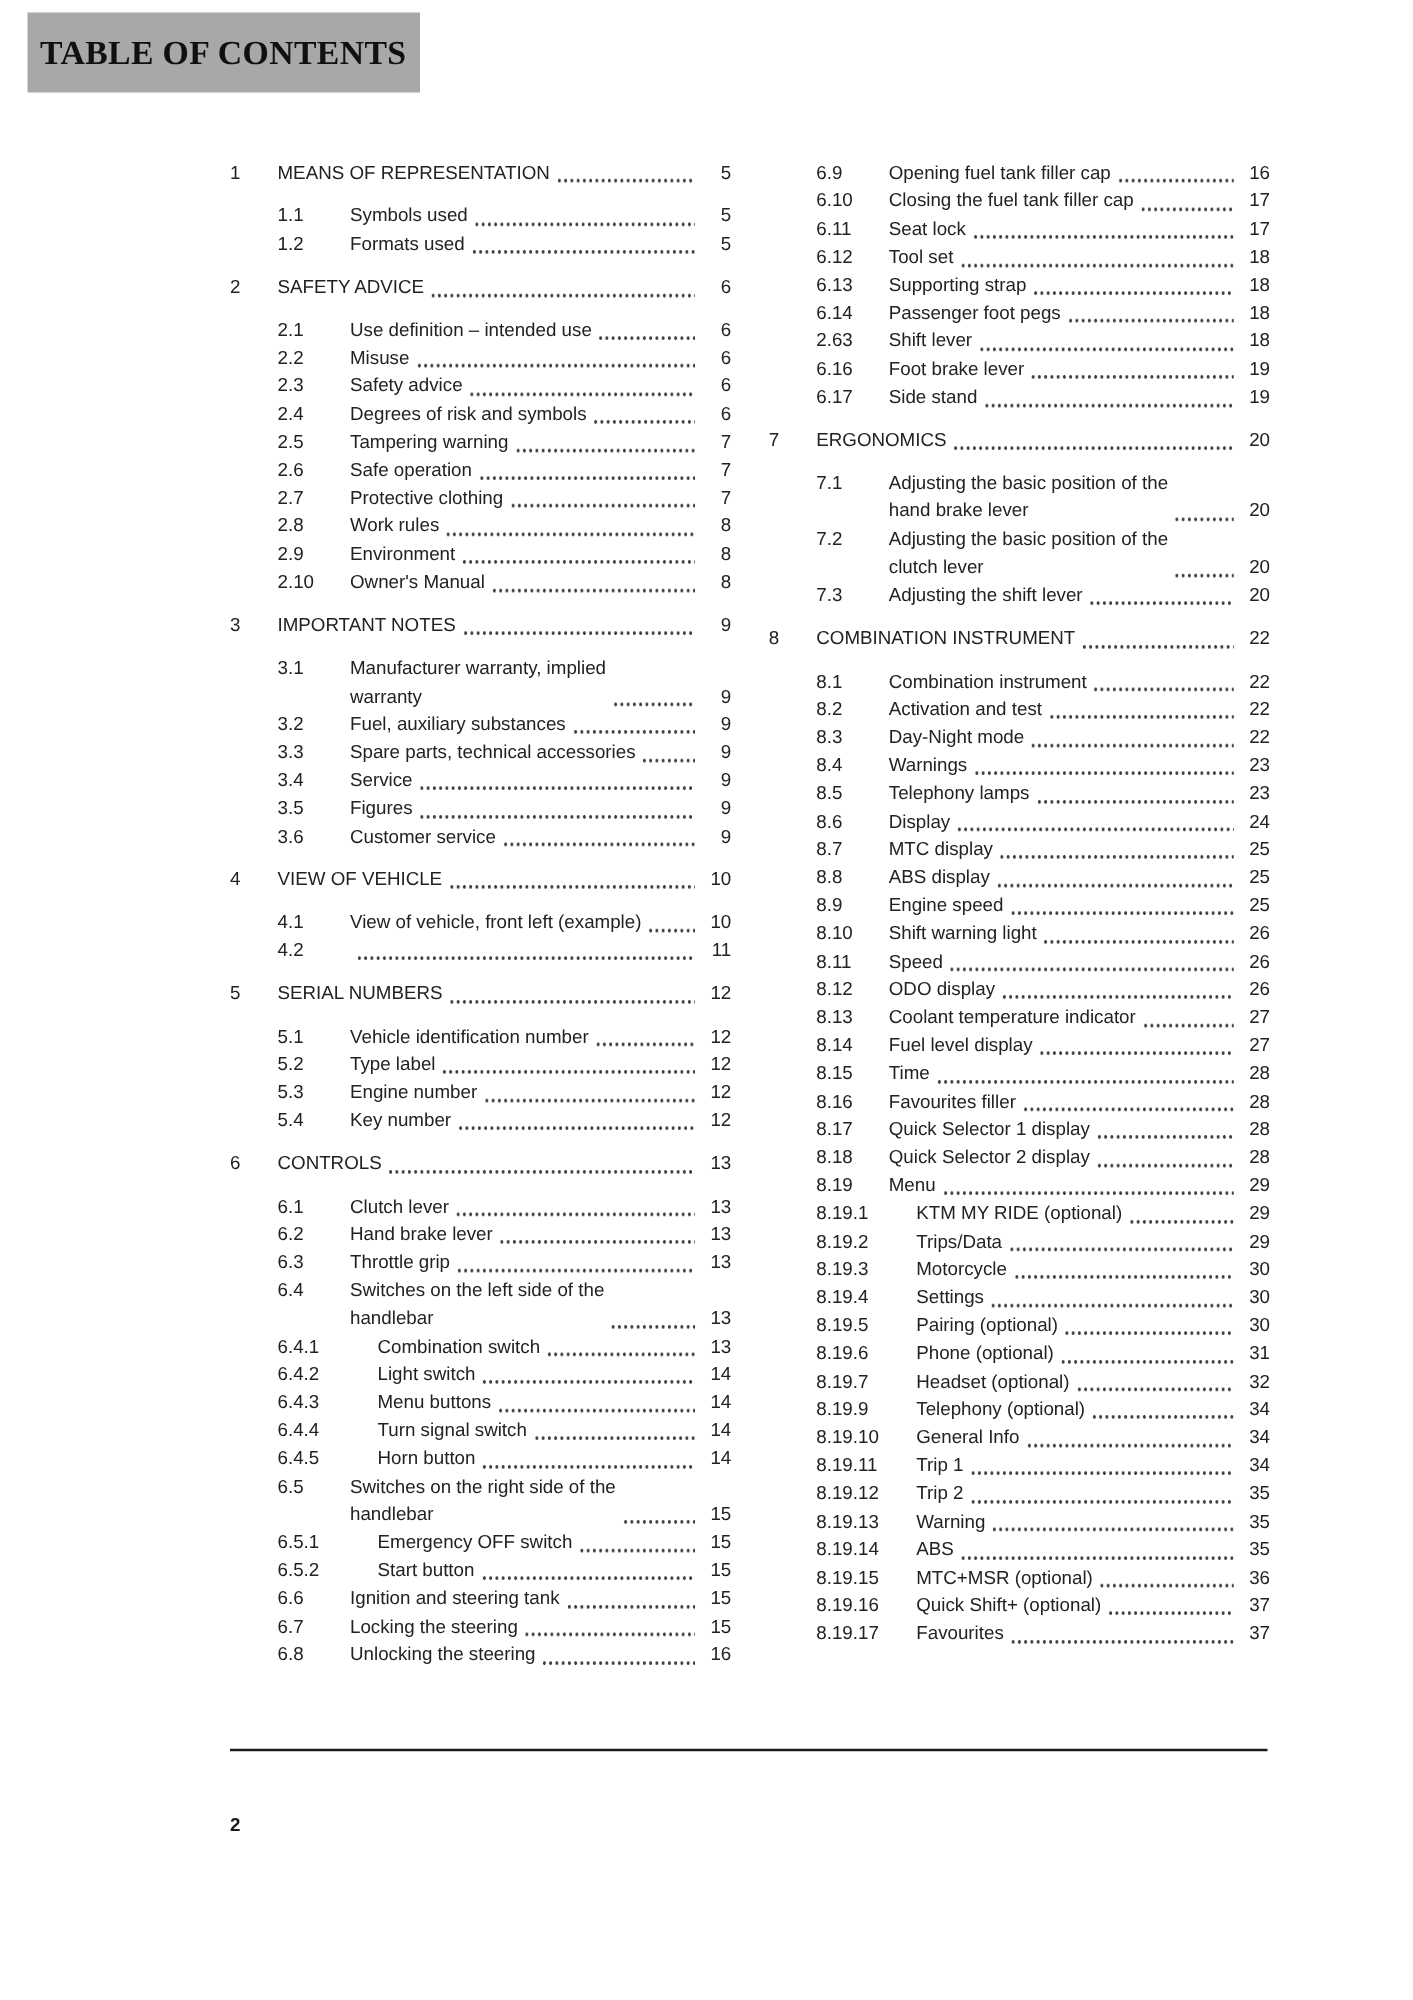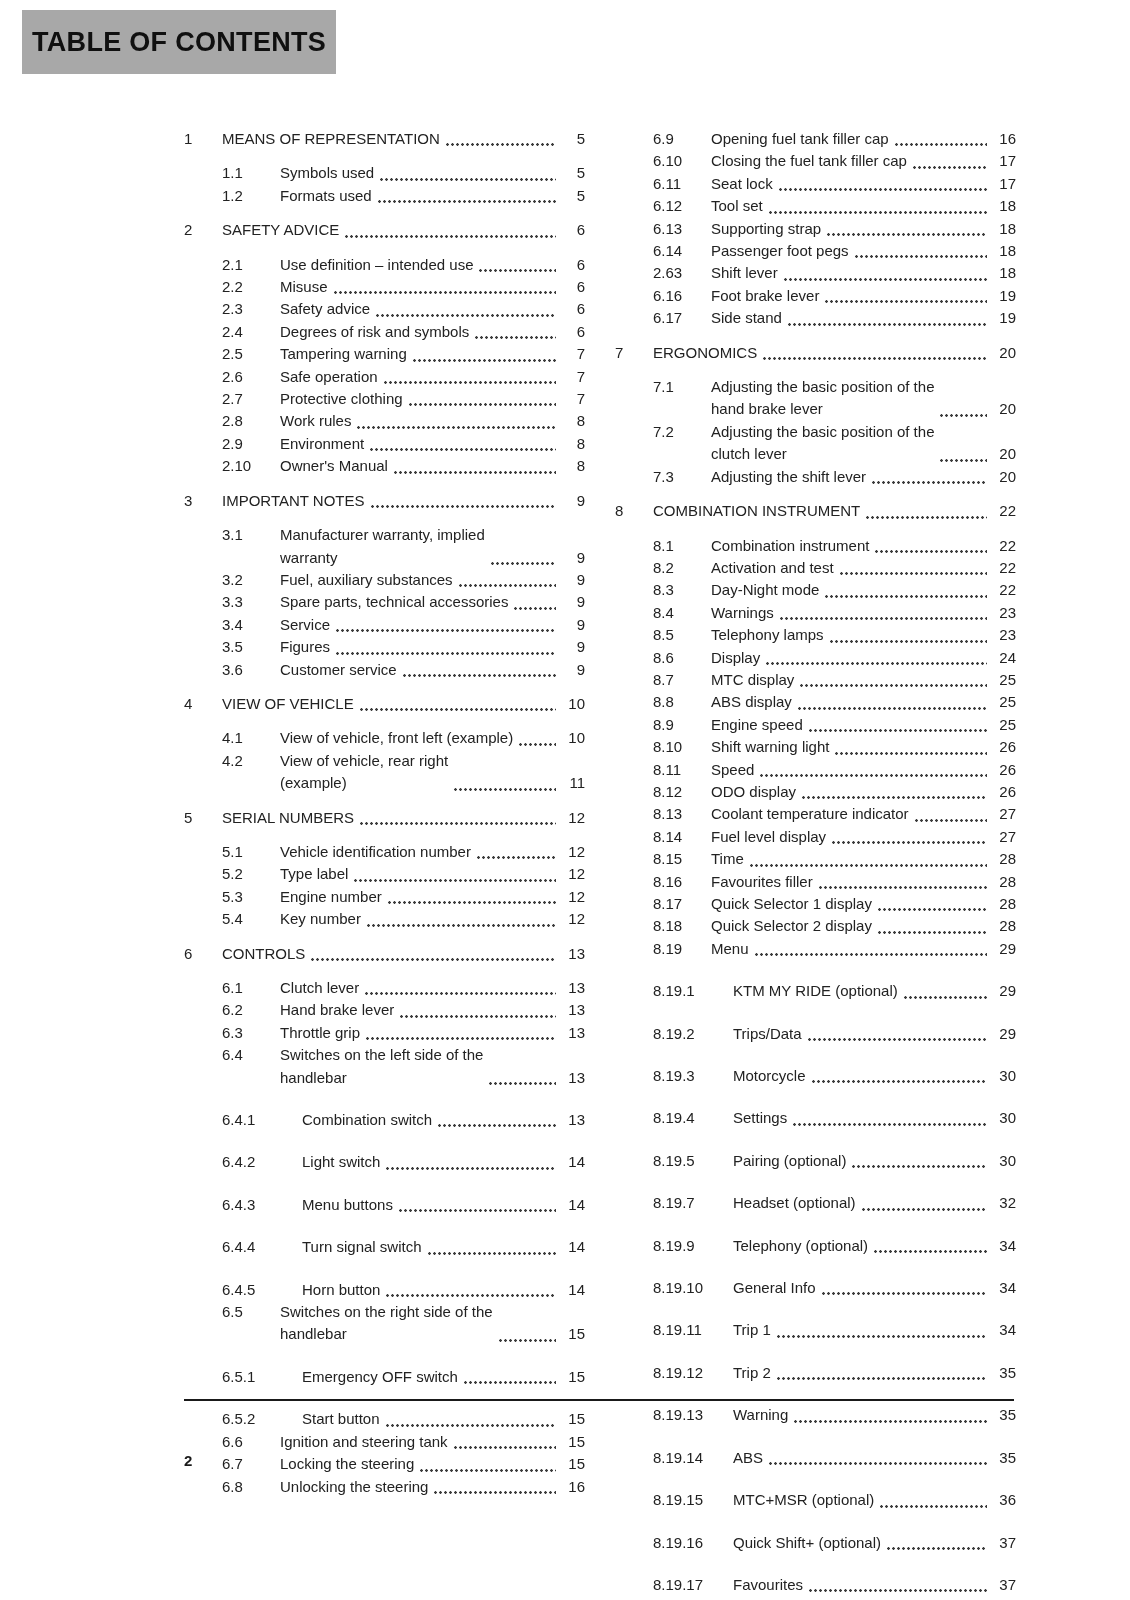--- a/index.html
+++ b/index.html
@@ -21,20 +21,21 @@
     position: absolute;
     top: 10px;
     left: 22px;
     width: 314px;
     height: 64px;
     background: #a8a8a8;
     display: flex;
     align-items: center;
     box-sizing: border-box;
     padding-left: 10px;
+    font-family: Liberation Serif, serif;
   }
   .header-box .header-title {
     font-size: 27px;
     font-weight: bold;
     letter-spacing: 0.3px;
     color: #101010;
   }
   
   .toc-wrap {
     position: absolute;
@@ -76,21 +77,21 @@
   }
   .toc-row .pageno {
     flex: none;
     width: 26px;
     text-align: right;
   }
   .level-1 { margin: 12px 0; }
   .level-1 .num { width: 38px; }
   .level-2 { padding-left: 38px; }
   .level-2 .num { width: 58px; }
-  .level-3 { padding-left: 38px; margin-top: 20px; }
+  .level-3 { padding-left: 38px; }
   .level-3 .num { width: 80px; }
   .toc-col .toc-row:first-child { margin-top: 0; }
   
   .footer-rule {
     position: absolute;
     top: 1399px;
     left: 184px;
     width: 830px;
     border-top: 2px solid #1a1a1a;
   }
@@ -248,22 +249,20 @@
           <span class="pageno">10</span>
         </div>
         <div class="toc-row level-2">
           <span class="num">4.1</span>
           <span class="title">View of vehicle, front left (example)</span>
           <span class="dots"></span>
           <span class="pageno">10</span>
         </div>
         <div class="toc-row level-2">
           <span class="num">4.2</span>
-          <span class="title">View of vehicle, rear right
-(example)</span>
           <span class="dots"></span>
           <span class="pageno">11</span>
         </div>
         <div class="toc-row level-1">
           <span class="num">5</span>
           <span class="title">SERIAL NUMBERS</span>
           <span class="dots"></span>
           <span class="pageno">12</span>
         </div>
         <div class="toc-row level-2">
@@ -612,20 +611,26 @@
           <span class="num">8.19.4</span>
           <span class="title">Settings</span>
           <span class="dots"></span>
           <span class="pageno">30</span>
         </div>
         <div class="toc-row level-3">
           <span class="num">8.19.5</span>
           <span class="title">Pairing (optional)</span>
           <span class="dots"></span>
           <span class="pageno">30</span>
+        </div>
+        <div class="toc-row level-3">
+          <span class="num">8.19.6</span>
+          <span class="title">Phone (optional)</span>
+          <span class="dots"></span>
+          <span class="pageno">31</span>
         </div>
         <div class="toc-row level-3">
           <span class="num">8.19.7</span>
           <span class="title">Headset (optional)</span>
           <span class="dots"></span>
           <span class="pageno">32</span>
         </div>
         <div class="toc-row level-3">
           <span class="num">8.19.9</span>
           <span class="title">Telephony (optional)</span>

